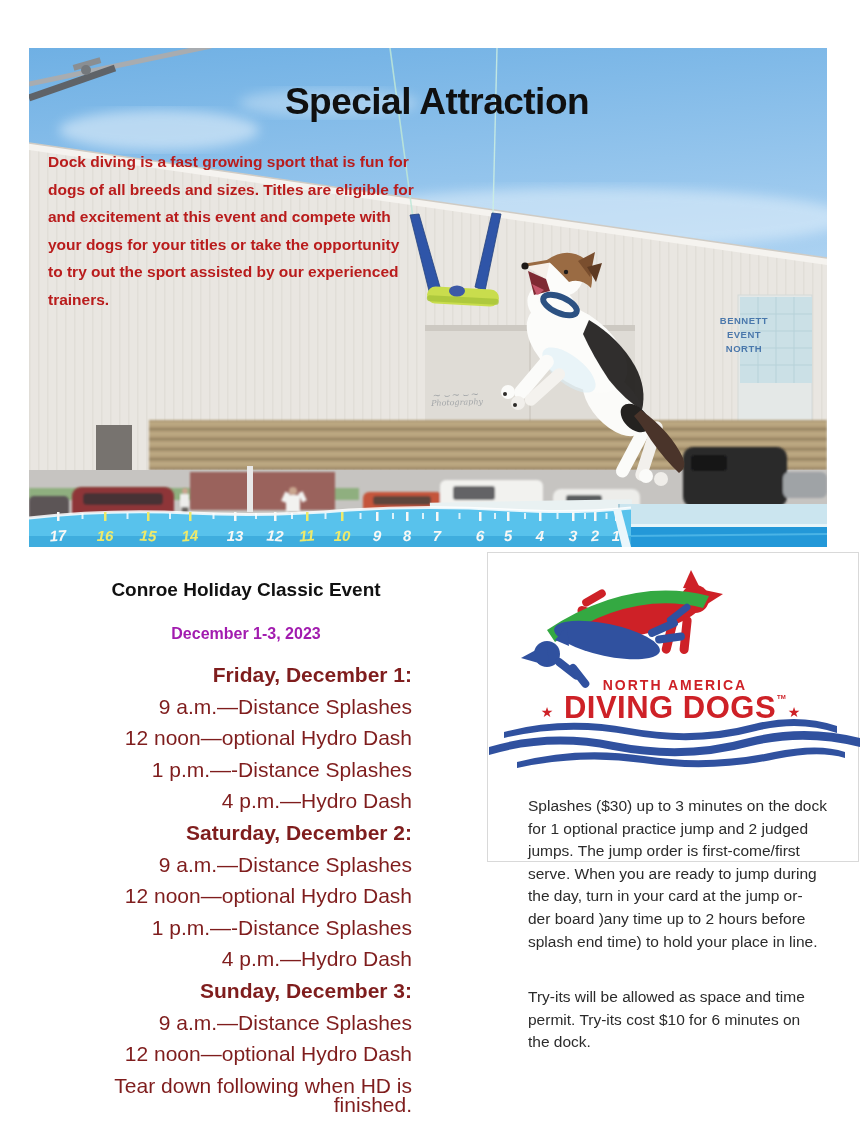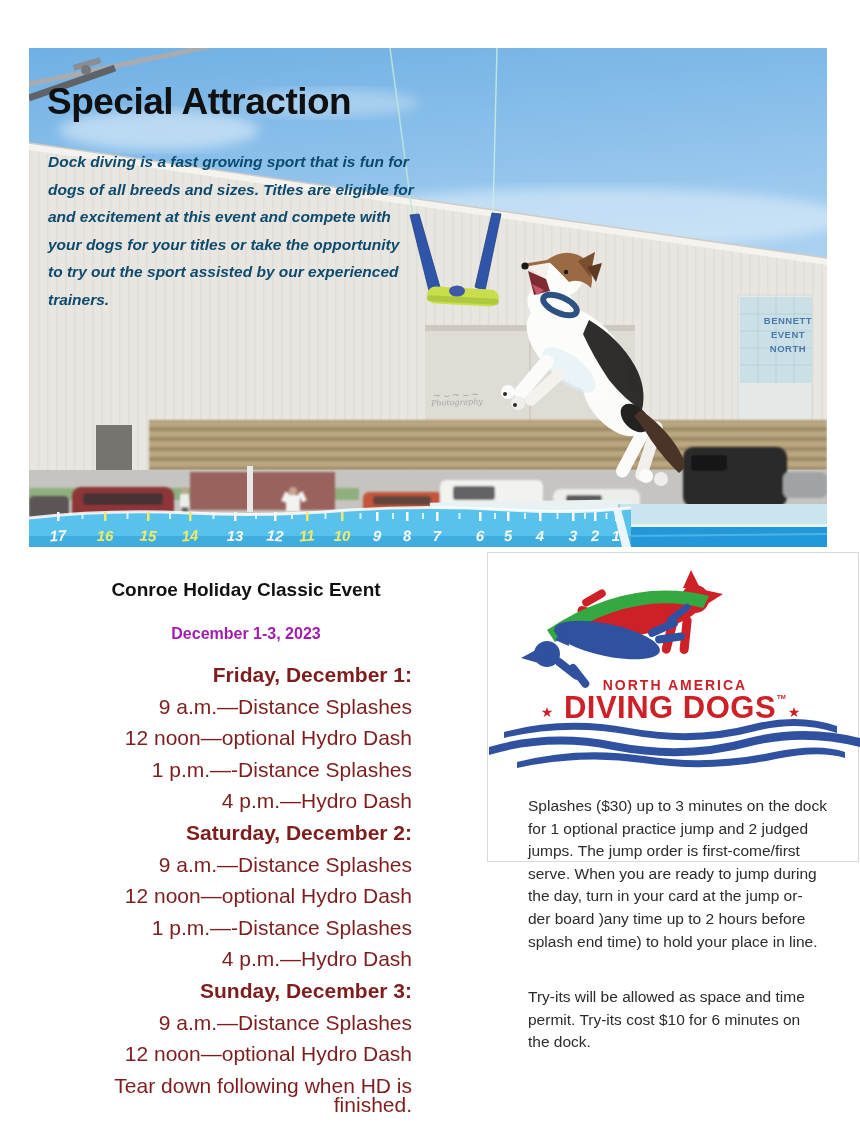--- a/index.html
+++ b/index.html
@@ -2,24 +2,24 @@
 <html><head>
 <meta charset="utf-8">
 <style>
   html,body{margin:0;padding:0;background:#fff;}
   .page{position:relative;width:860px;height:1147px;background:#ffffff;overflow:hidden;
         font-family:"Liberation Sans",sans-serif;color:#1a1a1a;}
   
   .hero{position:absolute;left:29px;top:48px;width:798px;height:499px;overflow:hidden;background:#9cc6ec;}
   .hero svg.scene{position:absolute;left:0;top:0;width:798px;height:499px;display:block;}
   .hero-title{position:absolute;left:0;top:33px;width:100%;box-sizing:border-box;padding-left:18px;
-              font-size:37px;font-weight:bold;color:#101010;letter-spacing:-0.5px;}
-  .hero-desc{position:absolute;left:19px;top:100px;width:336px;font-size:15.5px;font-weight:bold;color:#0c4a6e;font-style:italic;}
+              text-align:center;font-size:37px;font-weight:bold;color:#101010;letter-spacing:-0.5px;}
+  .hero-desc{position:absolute;left:19px;top:100px;width:336px;font-size:15.5px;font-weight:bold;color:#b91c1c;}
   .hero-desc div{line-height:27.6px;white-space:nowrap;}
-  .sign{position:absolute;left:724px;top:266px;width:70px;text-align:center;color:#3c6da6;
+  .sign{position:absolute;left:680px;top:266px;width:70px;text-align:center;color:#3c6da6;
         font-weight:bold;font-size:9.5px;line-height:14px;letter-spacing:0.5px;opacity:.9;filter:blur(.4px);}
   .wm{position:absolute;left:402px;top:344px;color:#90959a;font-size:8px;font-style:italic;
       font-family:"DejaVu Serif",serif;opacity:.75;transform:rotate(-2deg);text-align:center;}
   .wm .squig{display:block;line-height:6px;font-size:10px;letter-spacing:2px;}
   
   .schedule{position:absolute;left:80px;top:579px;width:332px;}
   .sched-title{font-size:19px;font-weight:bold;text-align:center;margin:0 0 24px 0;color:#111;}
   .sched-dates{font-size:16px;font-weight:bold;text-align:center;margin:0 0 22px 0;color:#a21caf;}
   .sched-line{font-size:21px;line-height:19px;margin:0 0 12.6px 0;color:#7f1d1d;text-align:right;}
   .sched-line.bold{font-weight:bold;}

